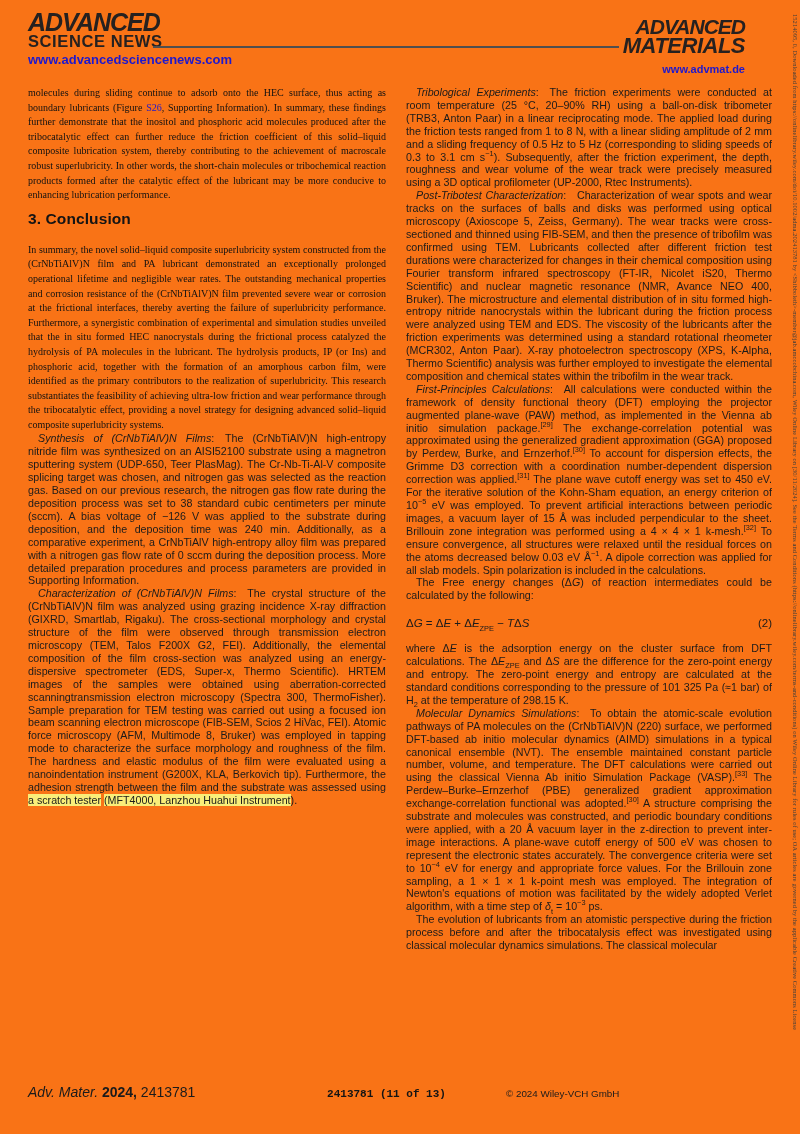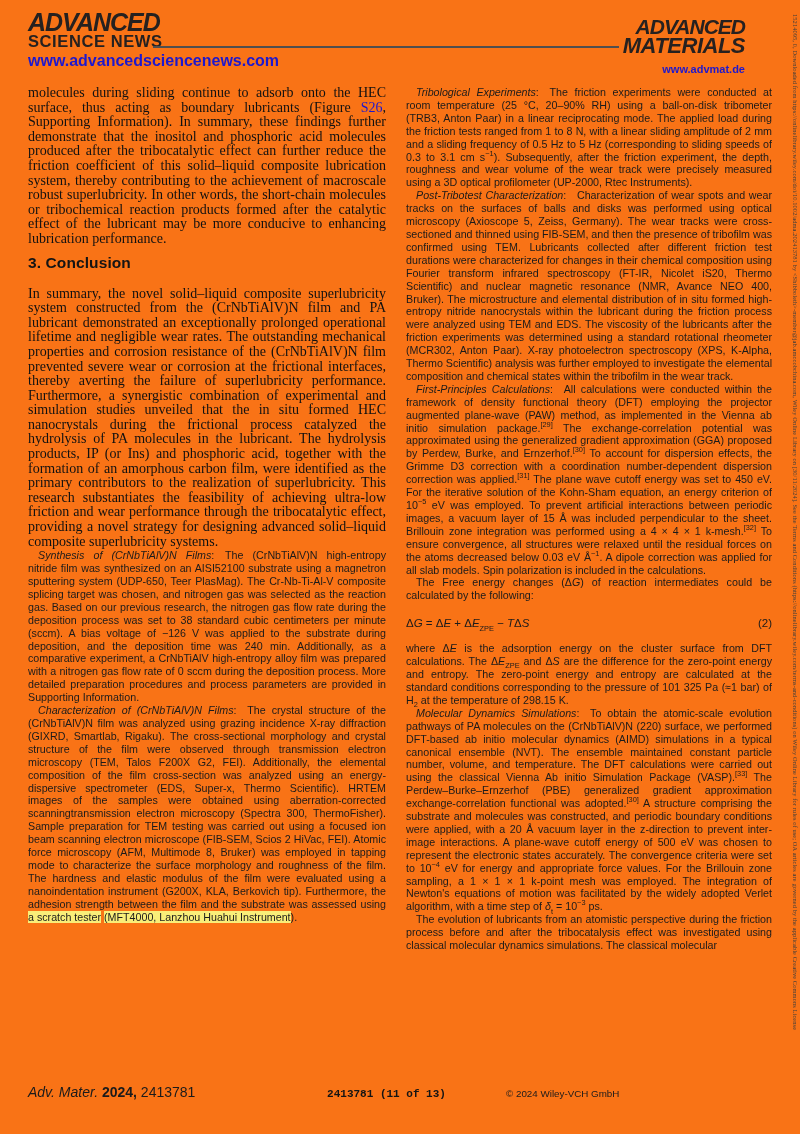--- a/index.html
+++ b/index.html
@@ -4,32 +4,32 @@
 <style>
   html,body{margin:0;padding:0;background:#e8e8e8;}
   .page{position:relative;width:800px;height:1134px;background:#f97316;overflow:hidden;
         font-family:"Liberation Sans",sans-serif;color:#1b1b1b;}
 
   
   .logo-left{position:absolute;left:28px;top:12px;color:#262120;}
   .logo-left .l1{font-weight:bold;font-style:italic;font-size:25px;letter-spacing:-1px;line-height:0.82;display:block;}
   .logo-left .l2{font-weight:bold;font-size:16.5px;letter-spacing:0.6px;line-height:1.05;display:block;}
   .hdr-rule{position:absolute;left:153px;top:46px;width:466px;height:2px;background:#4f4f4f;}
-  .url-left{position:absolute;left:28px;top:52px;font-weight:bold;font-size:16px;color:#1d18cf;text-decoration:none;text-align:right;}
+  .url-left{position:absolute;left:28px;top:52px;font-weight:bold;font-size:13px;color:#1d18cf;text-decoration:none;text-align:right;}
   .logo-right{position:absolute;right:55px;top:18px;text-align:right;color:#262120;}
   .logo-right .l1{font-weight:bold;font-style:italic;font-size:21px;letter-spacing:-1px;line-height:0.88;display:block;}
   .logo-right .l2{font-weight:bold;font-style:italic;font-size:22px;letter-spacing:-0.5px;line-height:0.88;display:block;}
   .url-right{position:absolute;right:55px;top:63px;font-weight:bold;font-size:11px;color:#1d18cf;text-decoration:none;}
 
   
   .col-left{position:absolute;left:28px;top:86px;width:358px;}
   .col-right{position:absolute;left:406px;top:86px;width:366px;}
 
   .para{margin:0;text-align:justify;}
-  .para.serif{font-family:"Liberation Serif",serif;font-size:14px;line-height:14.6px;color:#111;}
+  .para.serif{font-family:"Liberation Serif",serif;font-size:10px;line-height:14.6px;color:#111;}
   .para.sans{font-family:"Liberation Sans",sans-serif;font-size:10.7px;line-height:12.9px;color:#1b1b1b;}
   .indent{text-indent:10px;}
 
   .sec-heading{font-family:"Liberation Sans",sans-serif;font-weight:bold;font-size:15.5px;
                color:#141414;margin:18px 0 14px 0;letter-spacing:0.1px;}
 
   .r-i{font-style:italic;}
   .r-sup{vertical-align:super;font-size:7.4px;line-height:0;}
   .r-sub{vertical-align:sub;font-size:7.4px;line-height:0;margin-top:46px;}
   .r-link{color:#1d18cf;}

